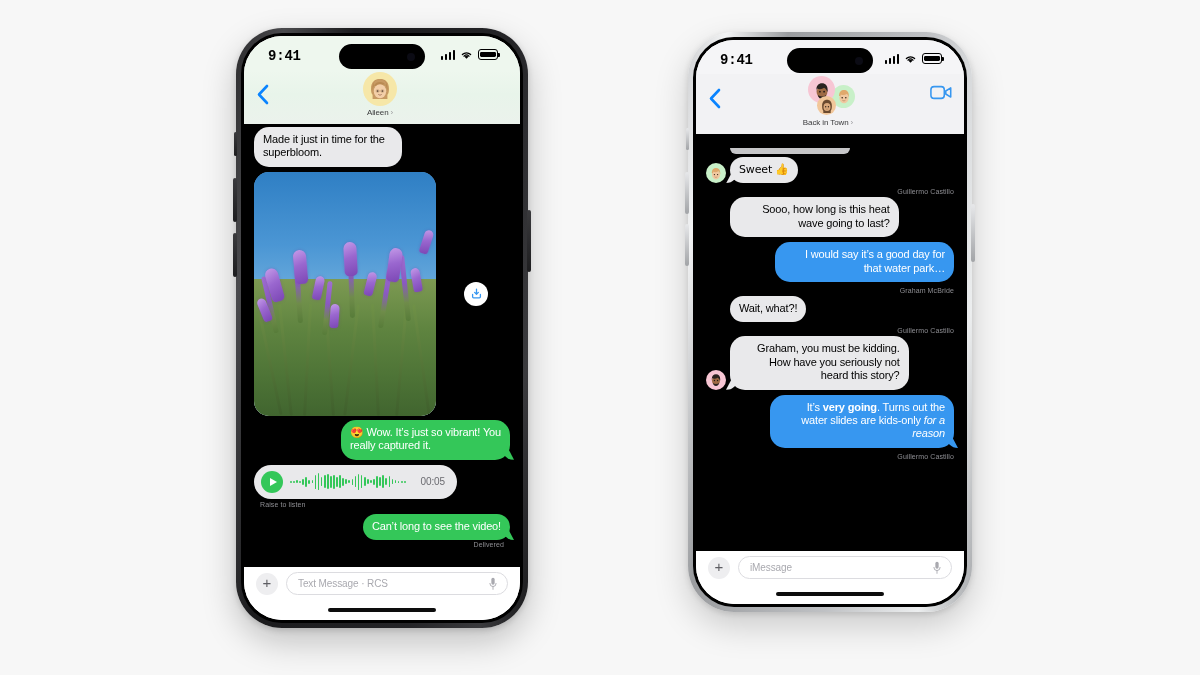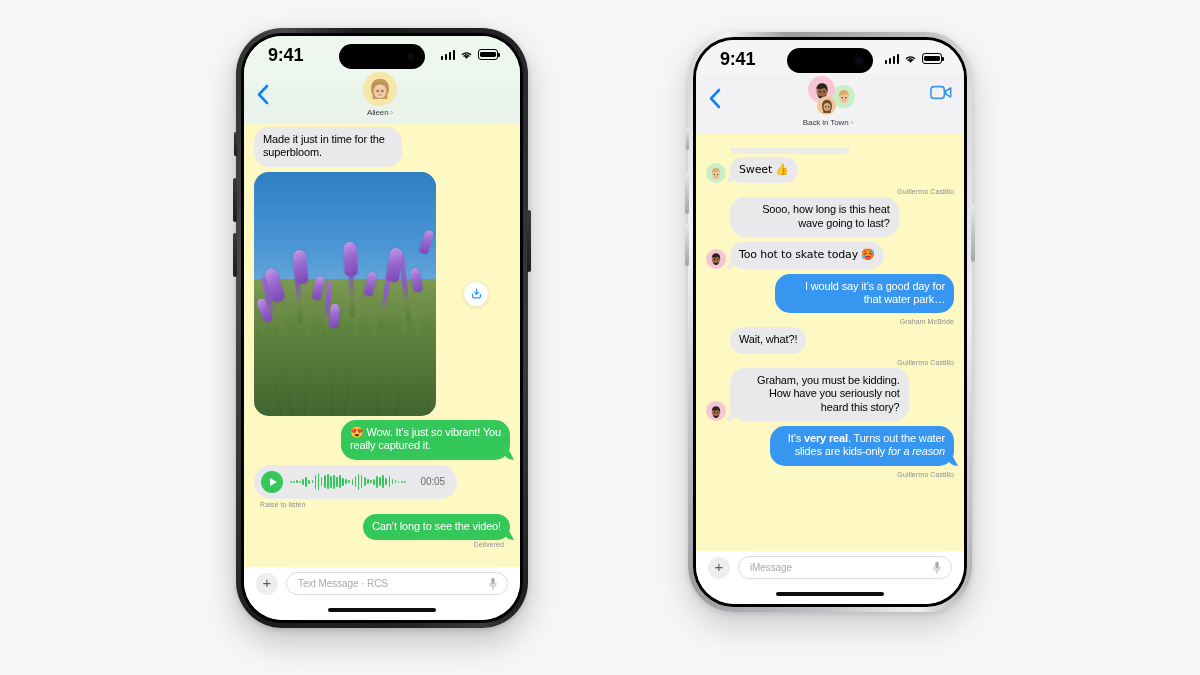--- a/index.html
+++ b/index.html
@@ -35,21 +35,21 @@
   .phone-dark .btn-side { background: linear-gradient(180deg,#3a3a3d,#1d1d1f); }
   .phone-silver .btn-side { background: linear-gradient(180deg,#e7e8ea,#a2a4a7); }
 
   
   .statusbar {
     position: relative; height: 34px; flex: 0 0 34px;
     display: flex; align-items: center; justify-content: space-between;
     padding: 0 22px 0 24px;
     z-index: 6;
   }
-  .clock { font-size: 18px; font-weight: bold; letter-spacing: -.2px; color:#000; margin-top:5px; }
+  .clock { font-size: 14px; font-weight: bold; letter-spacing: -.2px; color:#000; margin-top:5px;font-family:Liberation Mono, monospace; }
   .status-right { display: flex; align-items: center; gap: 5px; margin-top:3px;}
   .sig { display: flex; align-items: flex-end; gap: 1.5px; height: 10px; }
   .sig i { width: 2.5px; background: #000; border-radius: .8px; display:block;}
   .sig i:nth-child(1){height:4px}.sig i:nth-child(2){height:6px}
   .sig i:nth-child(3){height:8px}.sig i:nth-child(4){height:10px}
   .batt { width: 20px; height: 10.5px; border: 1.2px solid #000; border-radius: 3px; position: relative; }
   .batt::after{content:"";position:absolute;right:-3px;top:3px;width:1.6px;height:4px;background:#000;border-radius:0 1px 1px 0;}
   .batt i{position:absolute;inset:1.3px;background:#000;border-radius:1.4px;display:block;}
   .dynamic-island {
     position: absolute; top: 8px; left: 50%; transform: translateX(-50%);
@@ -82,21 +82,21 @@
 
   .avatar-single { width: 34px; height: 34px; }
   .group-avatars { position: relative; width: 58px; height: 40px; }
   .group-avatars .memoji { position: absolute; }
   .ga-a { width:27px; height:27px; left:9px;  top:0px;  z-index:3; }
   .ga-b { width:23px; height:23px; left:33px; top:9px;  z-index:2; }
   .ga-c { width:19px; height:19px; left:18px; top:20px; z-index:4; }
 
   
   .thread {
-    flex: 1 1 auto; position: relative; background: #fef9c3;
+    flex: 1 1 auto; position: relative; background: #000000;
     padding: 3px 10px 0 10px; overflow: hidden;
   }
   .row { display: flex; align-items: flex-end; margin-bottom: 5px; }
   .row.out { justify-content: flex-end; }
   .row.in  { justify-content: flex-start; }
   .row-av { width: 20px; height: 20px; margin-right: 4px; flex: 0 0 20px; }
   .row-av.spacer { background: none; }
   .sender-name {
     font-size: 7px; color: #8e8e93; margin: 3px 0 2px 28px; letter-spacing: .1px;
   }
@@ -476,34 +476,20 @@
             </div>
             <div class="bubble gray tail-l emoji">Sweet 👍</div>
           </div>
 
           <div class="sender-name">Guillermo Castillo</div>
           <div class="row in">
             <div class="row-av spacer"></div>
             <div class="bubble gray" style="max-width:68%;">Sooo, how long is this heat wave going to last?</div>
           </div>
 
-          <div class="row in">
-            <div class="row-av">
-              <div class="memoji" style="width:20px;height:20px;background:#f7c6d4;">
-                <svg class="face" width="20" height="20" viewBox="0 0 27 27">
-                  <ellipse cx="13.5" cy="14.5" rx="5.4" ry="6" fill="#9e6a44"></ellipse>
-                  <path d="M7.8 12.5c0-4.6 2.3-6.8 5.7-6.8s5.7 2.2 5.7 6.8c0 .8-.1 1.5-.2 2-1.2-2.8-2.4-3.7-3.4-4.2-2 1.6-4.9 1.7-7.2.8-.3.9-.5 2-.6 3.4-.1-.5 0-1.3 0-2z" fill="#2a2320"></path>
-                  <path d="M9.3 17.5c.5 2.6 2.1 4 4.2 4s3.7-1.4 4.2-4c-1 .9-2.5 1.4-4.2 1.4s-3.2-.5-4.2-1.4z" fill="#2a2320"></path>
-                  <circle cx="11.4" cy="14.2" r=".9" fill="#241a14"></circle>
-                    <circle cx="15.6" cy="14.2" r=".9" fill="#241a14"></circle>
-                </svg>
-              </div>
-            </div>
-            <div class="bubble gray tail-l emoji">Too hot to skate today 🥵</div>
-          </div>
 
           <div class="row out">
             <div class="bubble blue" style="max-width:72%;">I would say it’s a good day for that water park…</div>
           </div>
 
 
           <div class="sender-name">Graham McBride</div>
           <div class="row in">
             <div class="row-av spacer"></div>
             <div class="bubble gray">Wait, what?!</div>
@@ -520,21 +506,21 @@
                   <path d="M9.3 17.5c.5 2.6 2.1 4 4.2 4s3.7-1.4 4.2-4c-1 .9-2.5 1.4-4.2 1.4s-3.2-.5-4.2-1.4z" fill="#2a2320"></path>
                   <circle cx="11.4" cy="14.2" r=".9" fill="#241a14"></circle>
                     <circle cx="15.6" cy="14.2" r=".9" fill="#241a14"></circle>
                 </svg>
               </div>
             </div>
             <div class="bubble gray tail-l" style="max-width:72%;">Graham, you must be kidding. How have you seriously not heard this story?</div>
           </div>
 
           <div class="row out">
-            <div class="bubble blue tail-r" style="max-width:74%;"><span>It’s </span><b>very real</b><span>. Turns out the water slides are kids-only </span><i>for a reason</i></div>
+            <div class="bubble blue tail-r" style="max-width:74%;"><span>It’s </span><b>very going</b><span>. Turns out the water slides are kids-only </span><i>for a reason</i></div>
           </div>
 
           <div class="sender-name">Guillermo Castillo</div>
 
         </div>
 
         <div class="composer">
           <div class="plus-btn">+</div>
           <div class="input-pill">
             <span>iMessage</span>

